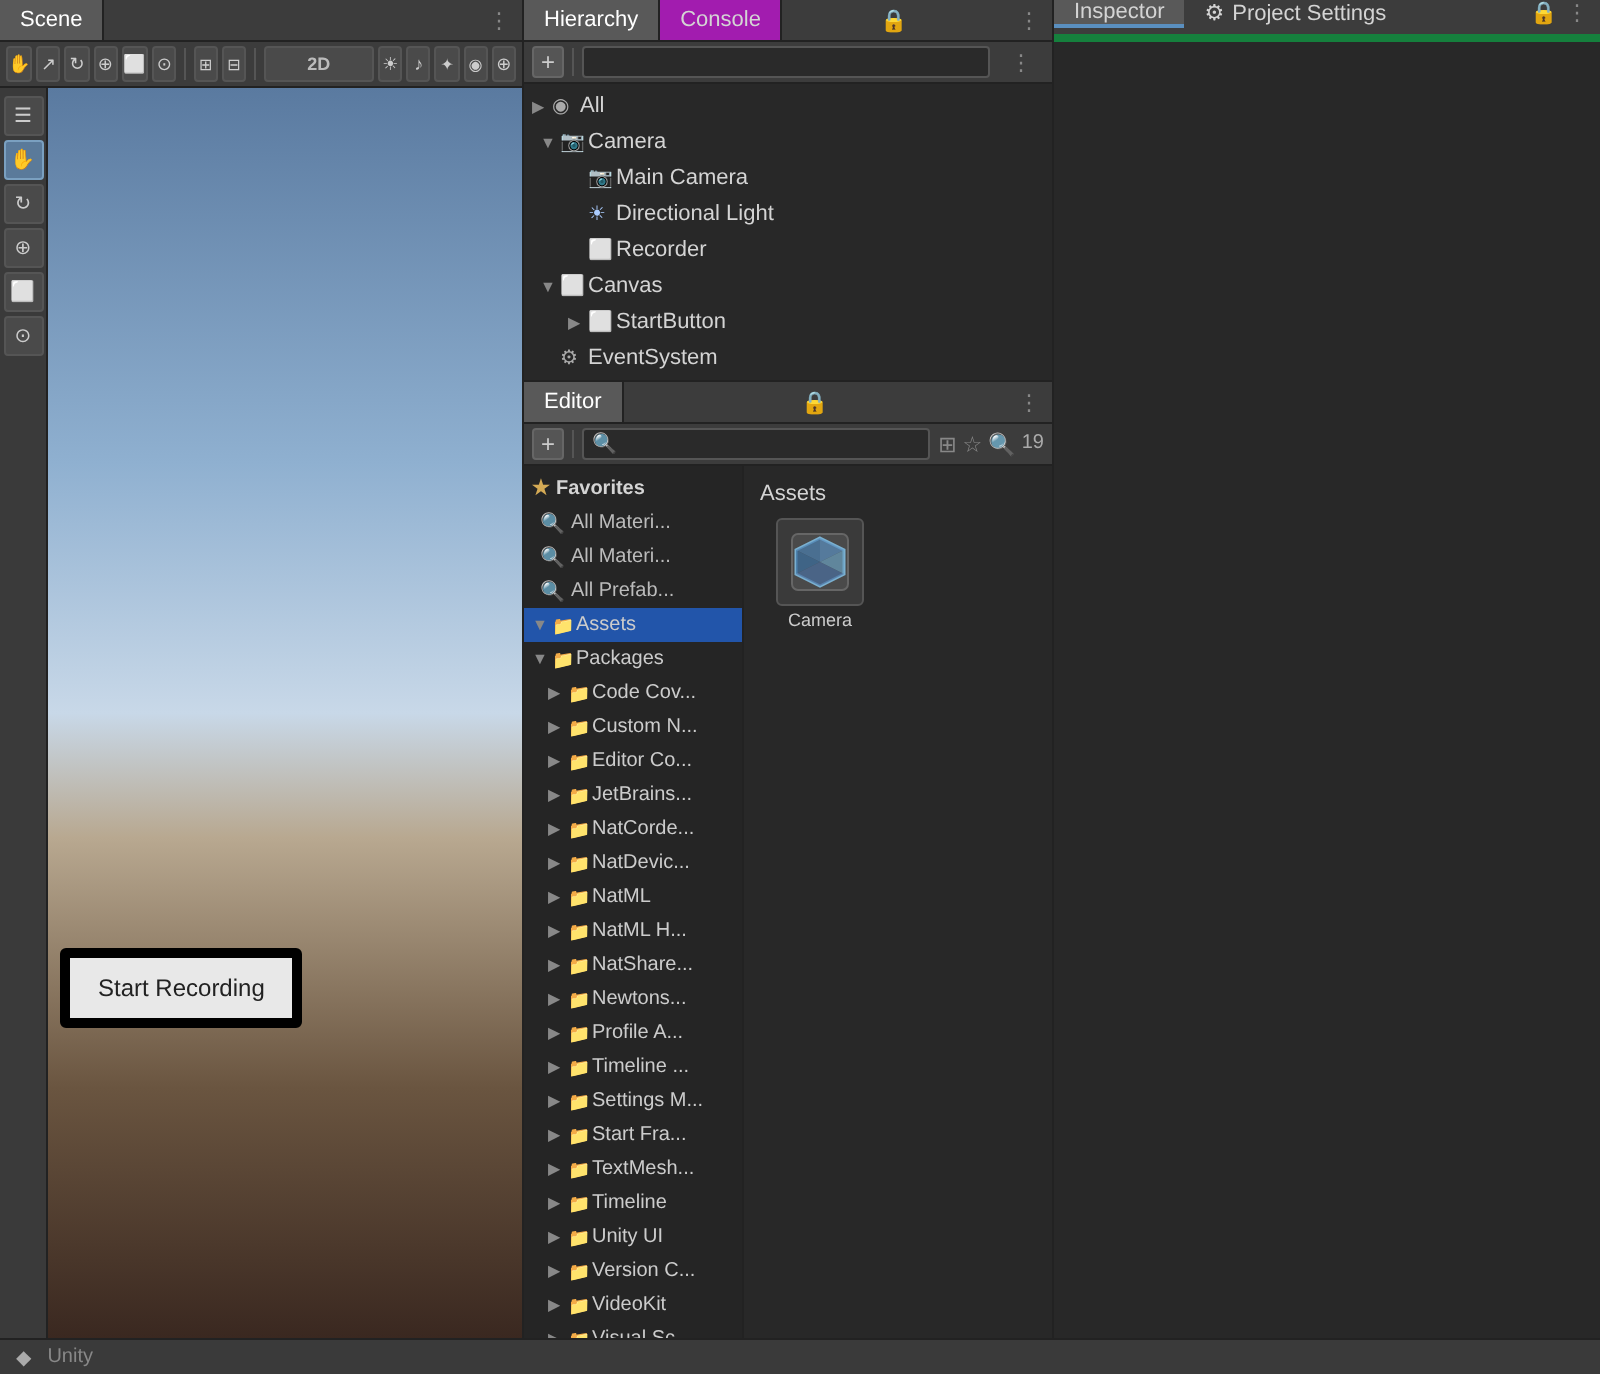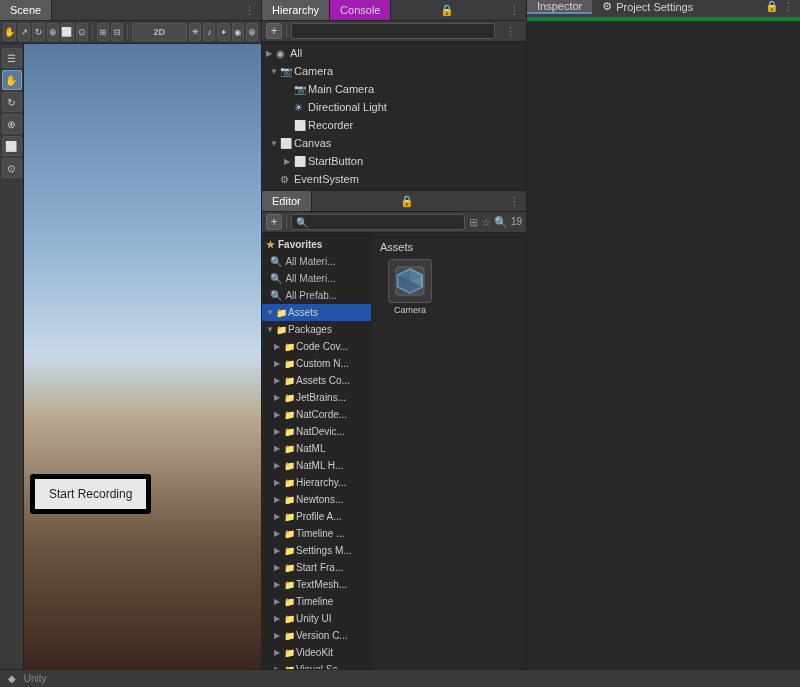--- a/index.html
+++ b/index.html
@@ -649,21 +649,21 @@
             <span>Code Cov...</span>
           </div>
           <div class="project-tree-item" style="padding-left:12px;">
             <span class="tree-arrow">▶</span>
             <span class="tree-folder-icon">📁</span>
             <span>Custom N...</span>
           </div>
           <div class="project-tree-item" style="padding-left:12px;">
             <span class="tree-arrow">▶</span>
             <span class="tree-folder-icon">📁</span>
-            <span>Assets Co...</span>
+            <span>Editor Co...</span>
           </div>
           <div class="project-tree-item" style="padding-left:12px;">
             <span class="tree-arrow">▶</span>
             <span class="tree-folder-icon">📁</span>
             <span>JetBrains...</span>
           </div>
           <div class="project-tree-item" style="padding-left:12px;">
             <span class="tree-arrow">▶</span>
             <span class="tree-folder-icon">📁</span>
             <span>NatCorde...</span>
@@ -679,21 +679,21 @@
             <span>NatML</span>
           </div>
           <div class="project-tree-item" style="padding-left:12px;">
             <span class="tree-arrow">▶</span>
             <span class="tree-folder-icon">📁</span>
             <span>NatML H...</span>
           </div>
           <div class="project-tree-item" style="padding-left:12px;">
             <span class="tree-arrow">▶</span>
             <span class="tree-folder-icon">📁</span>
-            <span>Hierarchy...</span>
+            <span>NatShare...</span>
           </div>
           <div class="project-tree-item" style="padding-left:12px;">
             <span class="tree-arrow">▶</span>
             <span class="tree-folder-icon">📁</span>
             <span>Newtons...</span>
           </div>
           <div class="project-tree-item" style="padding-left:12px;">
             <span class="tree-arrow">▶</span>
             <span class="tree-folder-icon">📁</span>
             <span>Profile A...</span>

